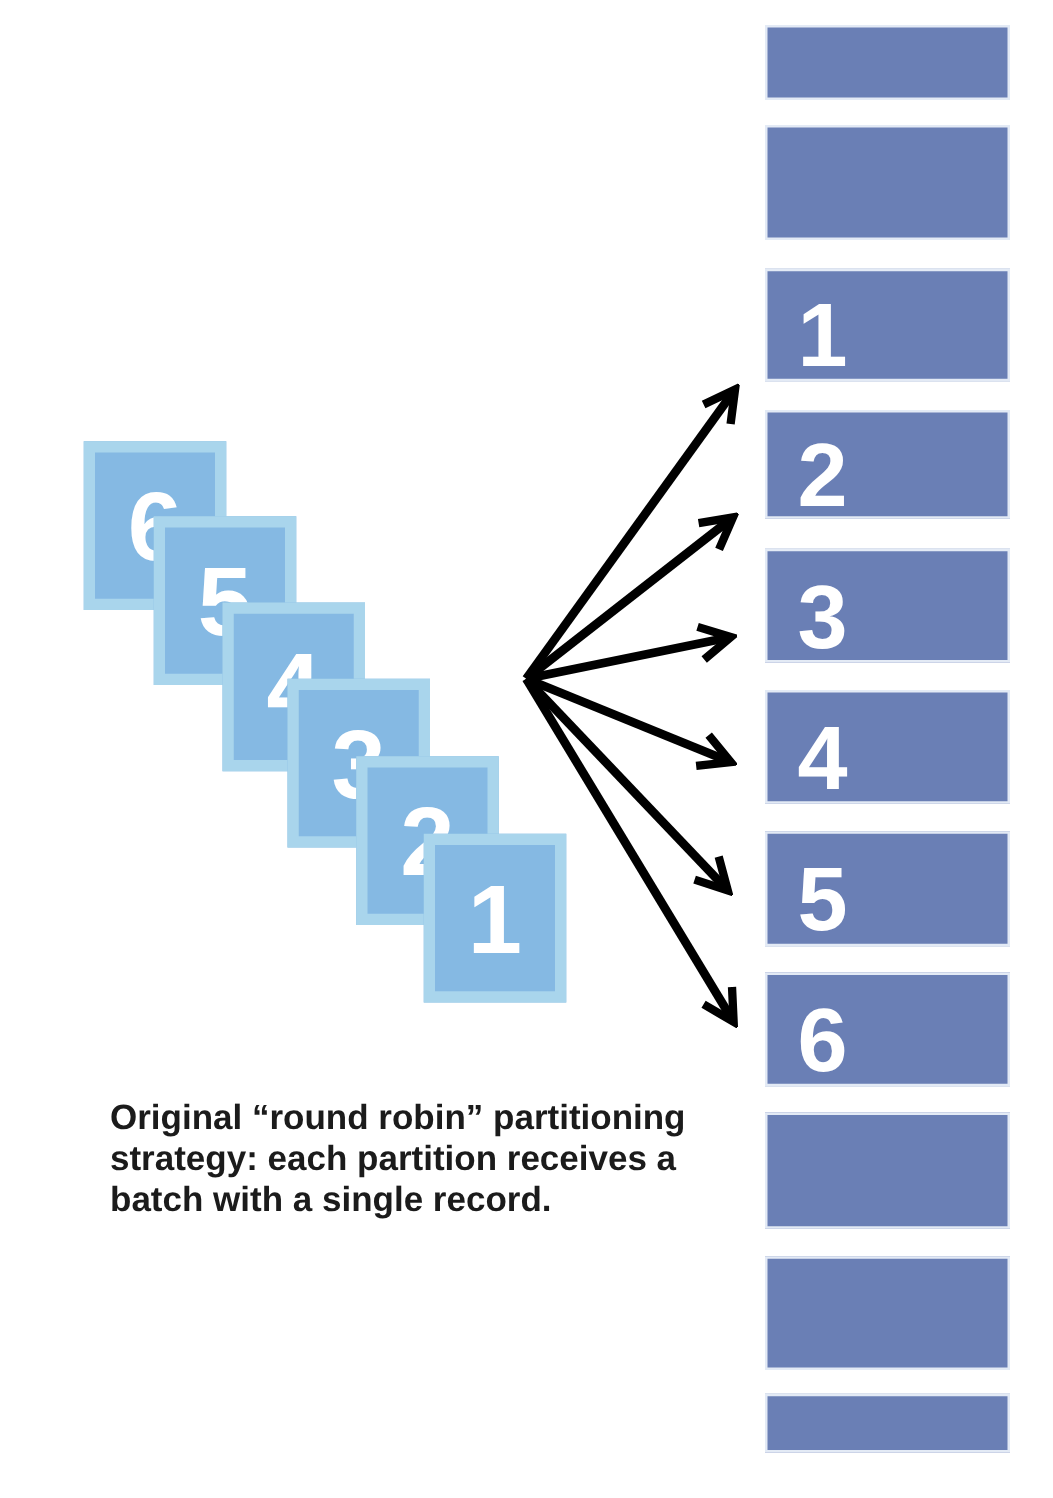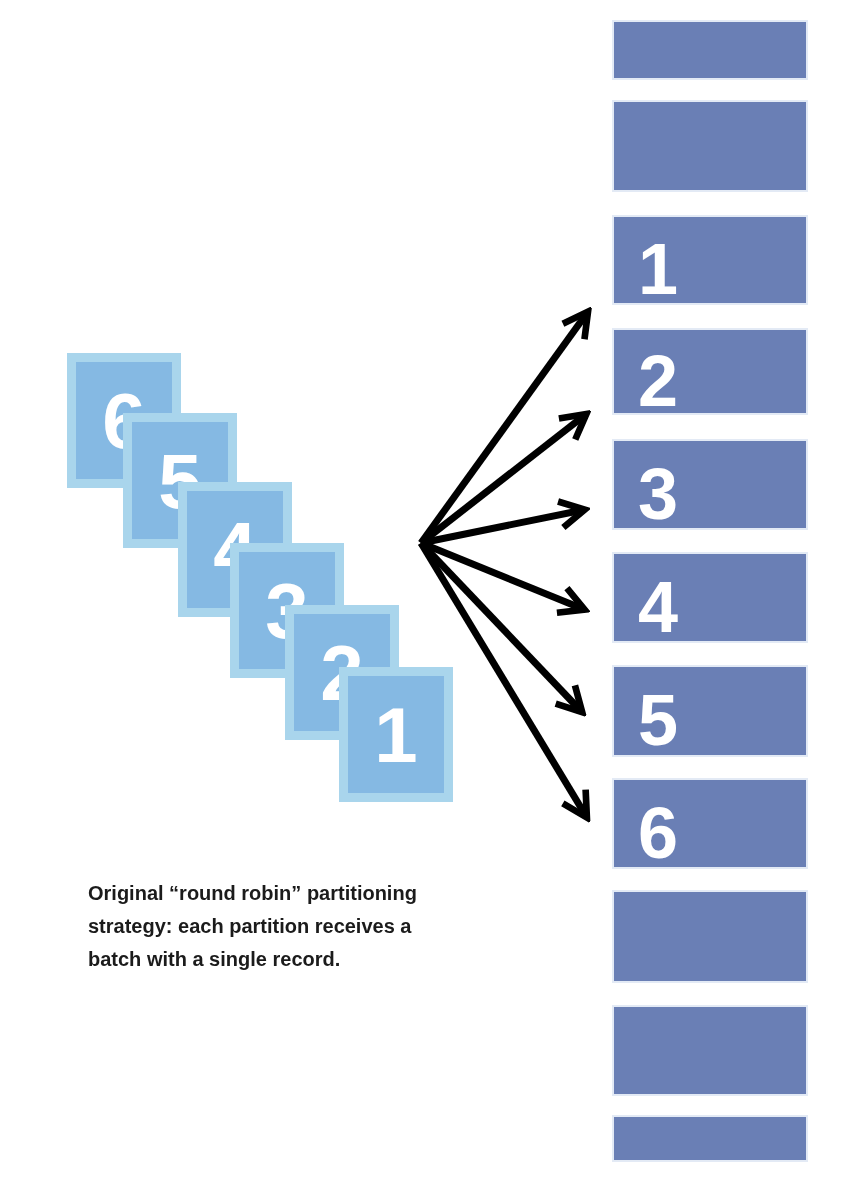--- a/index.html
+++ b/index.html
@@ -65,21 +65,21 @@
   }
   .arrowhead-path {
     stroke: var(--arrow-color, #000000);
   }
   
   .caption {
     position: absolute;
     left: 88px;
     top: 877px;
     width: 480px;
-    font-size: 20px;
+    font-size: 28px;
     font-weight: bold;
     line-height: 33px;
     color: var(--caption-color, #1B1B1B);
     white-space: pre-line;
   }
 </style>
 </head>
 <body>
 
 <div class="canvas">

